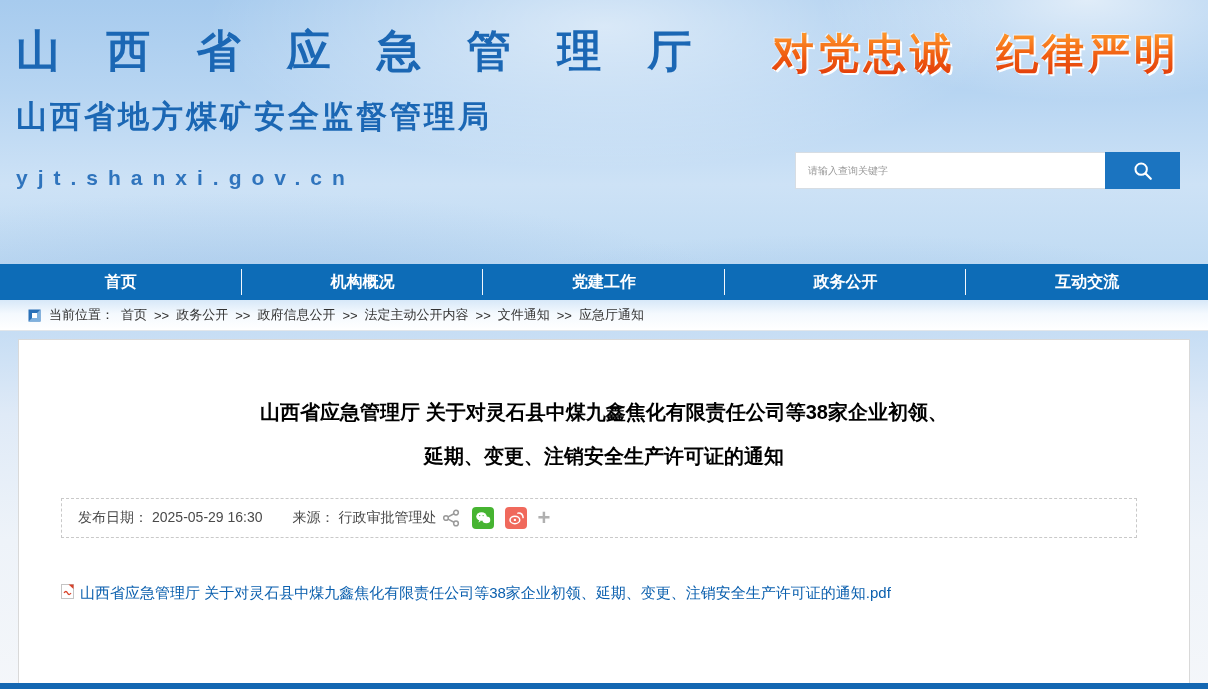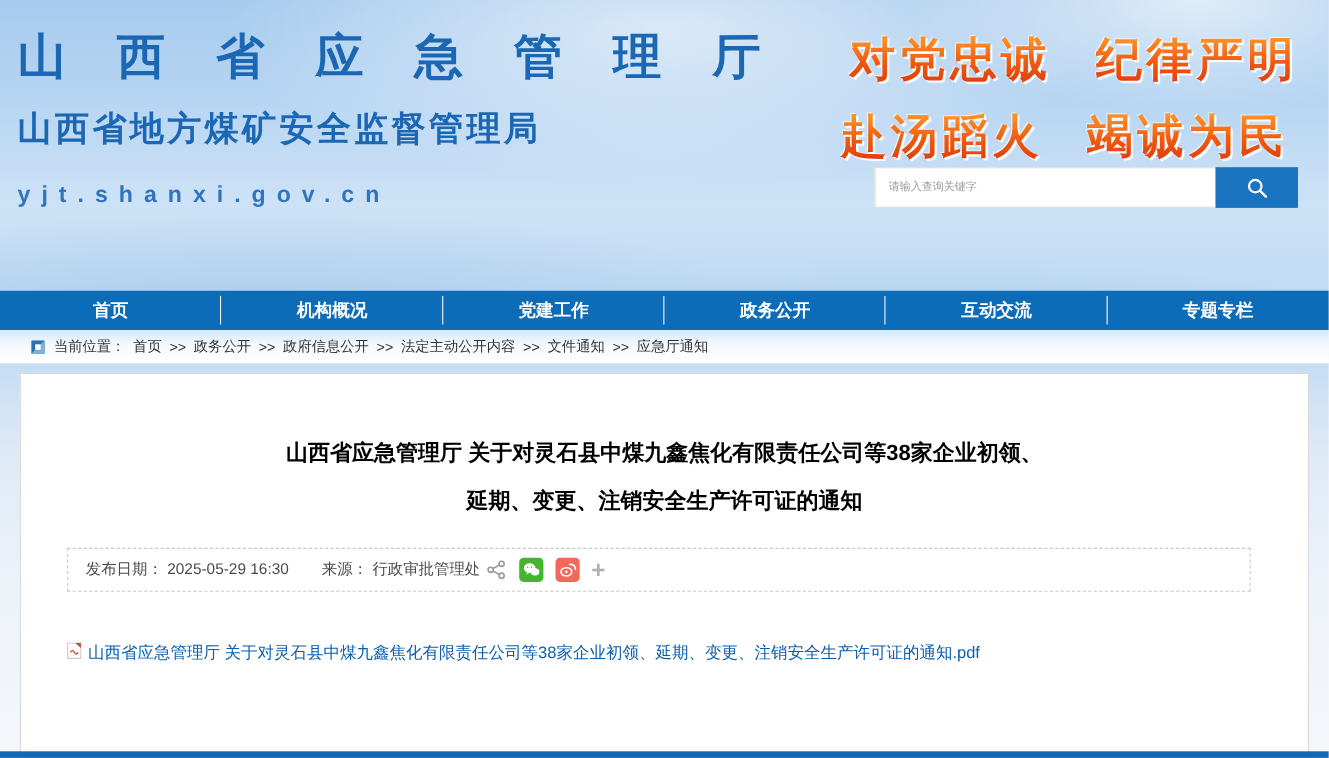--- a/index.html
+++ b/index.html
@@ -154,24 +154,20 @@
 
 <div class="header">
   <div class="org-title">山 西 省 应 急 管 理 厅</div>
   <div class="org-subtitle">山西省地方煤矿安全监督管理局</div>
   <div class="site-url">yjt.shanxi.gov.cn</div>
 
   <div class="slogan">
     <div class="slogan-row">
       <span class="slogan-phrase">对党忠诚</span>
       <span class="slogan-phrase">纪律严明</span>
-    </div>
-    <div class="slogan-row">
-      <span class="slogan-phrase">赴汤蹈火</span>
-      <span class="slogan-phrase">竭诚为民</span>
     </div>
   </div>
 
   <div class="search-bar">
     <input class="search-input" type="text" placeholder="请输入查询关键字" style="">
     <button class="search-button">
       <span style="display:flex">
         <svg width="22" height="22" viewBox="0 0 24 24">
           <circle cx="10" cy="10" r="6.2" fill="none" stroke="#ffffff" stroke-width="2.2"></circle>
           <line x1="14.8" y1="14.8" x2="20.5" y2="20.5" stroke="#ffffff" stroke-width="2.4" stroke-linecap="round"></line>
@@ -180,21 +176,20 @@
     </button>
   </div>
 </div>
 
 <div class="nav">
   <div class="nav-item">首页</div>
   <div class="nav-item">机构概况</div>
   <div class="nav-item">党建工作</div>
   <div class="nav-item">政务公开</div>
   <div class="nav-item">互动交流</div>
-  <div class="nav-item">专题专栏</div>
 </div>
 
 <div class="breadcrumb">
   <span class="crumb-icon">
     <svg width="13" height="13" viewBox="0 0 13 13">
       <rect x="0.5" y="0.5" width="12" height="12" fill="#2a71b8"></rect>
       <path d="M0.5 12.5 L12.5 0.5 L12.5 12.5 Z" fill="#7fb0dd"></path>
       <rect x="4" y="4" width="5" height="5" fill="#ffffff"></rect>
     </svg>
   </span>

